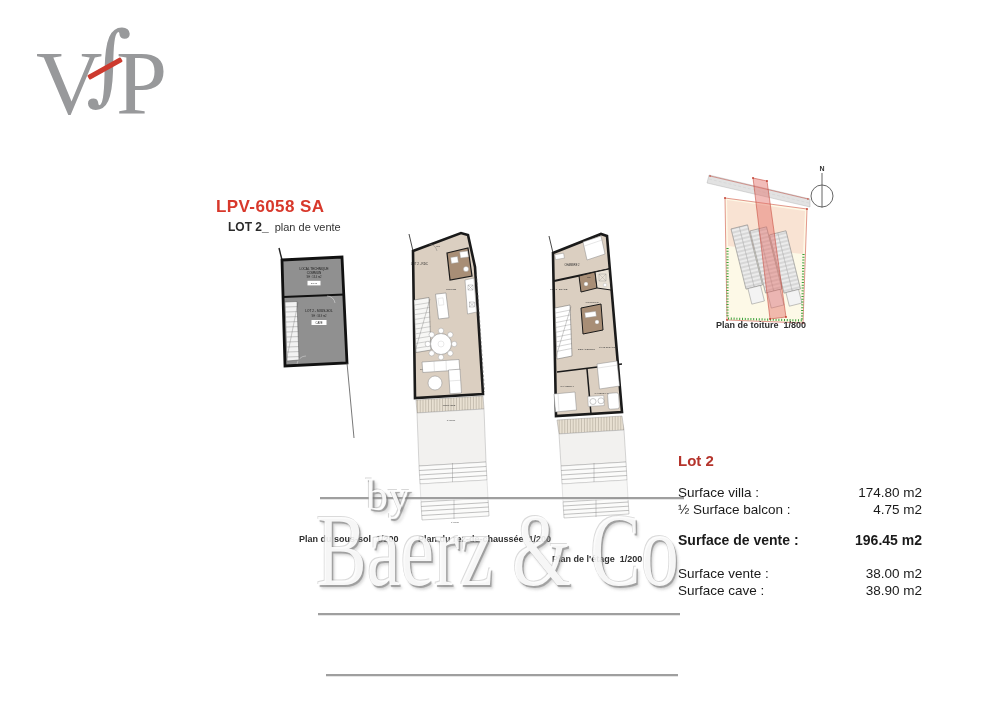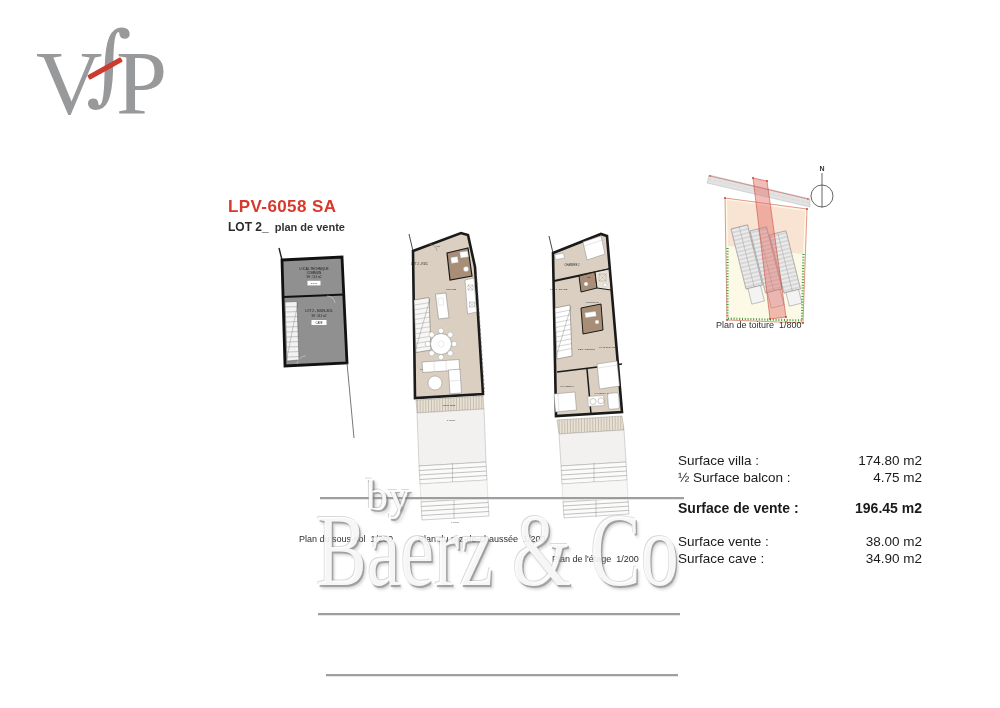--- a/index.html
+++ b/index.html
@@ -3,26 +3,26 @@
 <meta charset="utf-8">
 <style>
   html,body{margin:0;padding:0;background:#fff;}
   #canvas{position:relative;width:1000px;height:708px;background:#fff;overflow:hidden;
           font-family:"Liberation Sans",sans-serif;}
   .abs{position:absolute;}
   
   .logo-letter{position:absolute;font-family:"Liberation Serif",serif;color:#98999b;line-height:1;}
   .logo-slash{position:absolute;background:#cd3a2e;border-radius:1px;}
   
-  .title{position:absolute;left:228px;top:197px;font-size:17px;font-weight:bold;letter-spacing:.4px;}
+  .title{position:absolute;left:216px;top:197px;font-size:17px;font-weight:bold;letter-spacing:.4px;}
   .subtitle{position:absolute;left:228px;top:220px;font-size:12px;color:#2b2b2b;}
   .subtitle .lot{font-weight:bold;text-align:center;}
-  .subtitle .sub{font-weight:bold;font-size:11px;margin-left:6px;color:#333;}
-  
-  .cap{position:absolute;font-size:9px;font-weight:normal;color:#2f2f2f;white-space:nowrap;z-index:2;}
+  .subtitle .sub{font-weight:normal;font-size:11px;margin-left:6px;color:#333;}
+  
+  .cap{position:absolute;font-size:9px;font-weight:bold;color:#2f2f2f;white-space:nowrap;z-index:2;}
   
   .stable{position:absolute;left:678px;top:452px;width:244px;z-index:6;color:#1a1a1a;}
   .t-title{font-size:15px;font-weight:bold;margin:0 0 15px 0;}
   .t-row{display:flex;justify-content:space-between;font-size:13.5px;line-height:17px;}
   .t-row .pfx{font-size:13.5px;}
   .t-row .pfx.sup{font-size:9px;vertical-align:super;}
   .t-bold{font-weight:bold;font-size:14px;margin:14px 0 0 0;gap:35px;}
   .t-gap{margin-top:16px;}
   
   .wm{position:absolute;z-index:5;color:rgba(255,255,255,.92);
@@ -268,35 +268,36 @@
   <div class="cap" style="left:552px;top:554px;text-align:right;">Plan de l'étage &nbsp;1/200</div>
   <div class="cap" style="left:716px;top:320px;">Plan de toiture &nbsp;1/800</div>
 
   <div class="wm-line" style="left:320px;top:497px;width:364px;"></div>
   <div class="wm wm-by">by</div>
   <div class="wm wm-brand">Baerz &amp; Co</div>
   <div class="wm-line" style="left:318px;top:613px;width:362px;"></div>
   <div class="wm-line" style="left:326px;top:674px;width:352px;"></div>
 
   <div class="stable">
+    <div class="t-title" style="color:#b5342c;">Lot 2</div>
     <div class="t-row">
       <span class="t-label">Surface villa :</span>
       <span class="t-val">174.80 m2</span>
     </div>
     <div class="t-row">
       <span class="t-label"><span class="pfx">½</span> <span>Surface balcon :</span></span>
       <span class="t-val">4.75 m2</span>
     </div>
     <div class="t-row t-bold">
       <span class="t-label">Surface de vente :</span>
       <span class="t-val">196.45 m2</span>
     </div>
     <div class="t-row t-gap">
       <span class="t-label">Surface vente :</span>
       <span class="t-val">38.00 m2</span>
     </div>
     <div class="t-row">
       <span class="t-label">Surface cave :</span>
-      <span class="t-val">34.90 m2</span>
+      <span class="t-val">38.90 m2</span>
     </div>
   </div>
 
 </div>
 
 </body></html>

